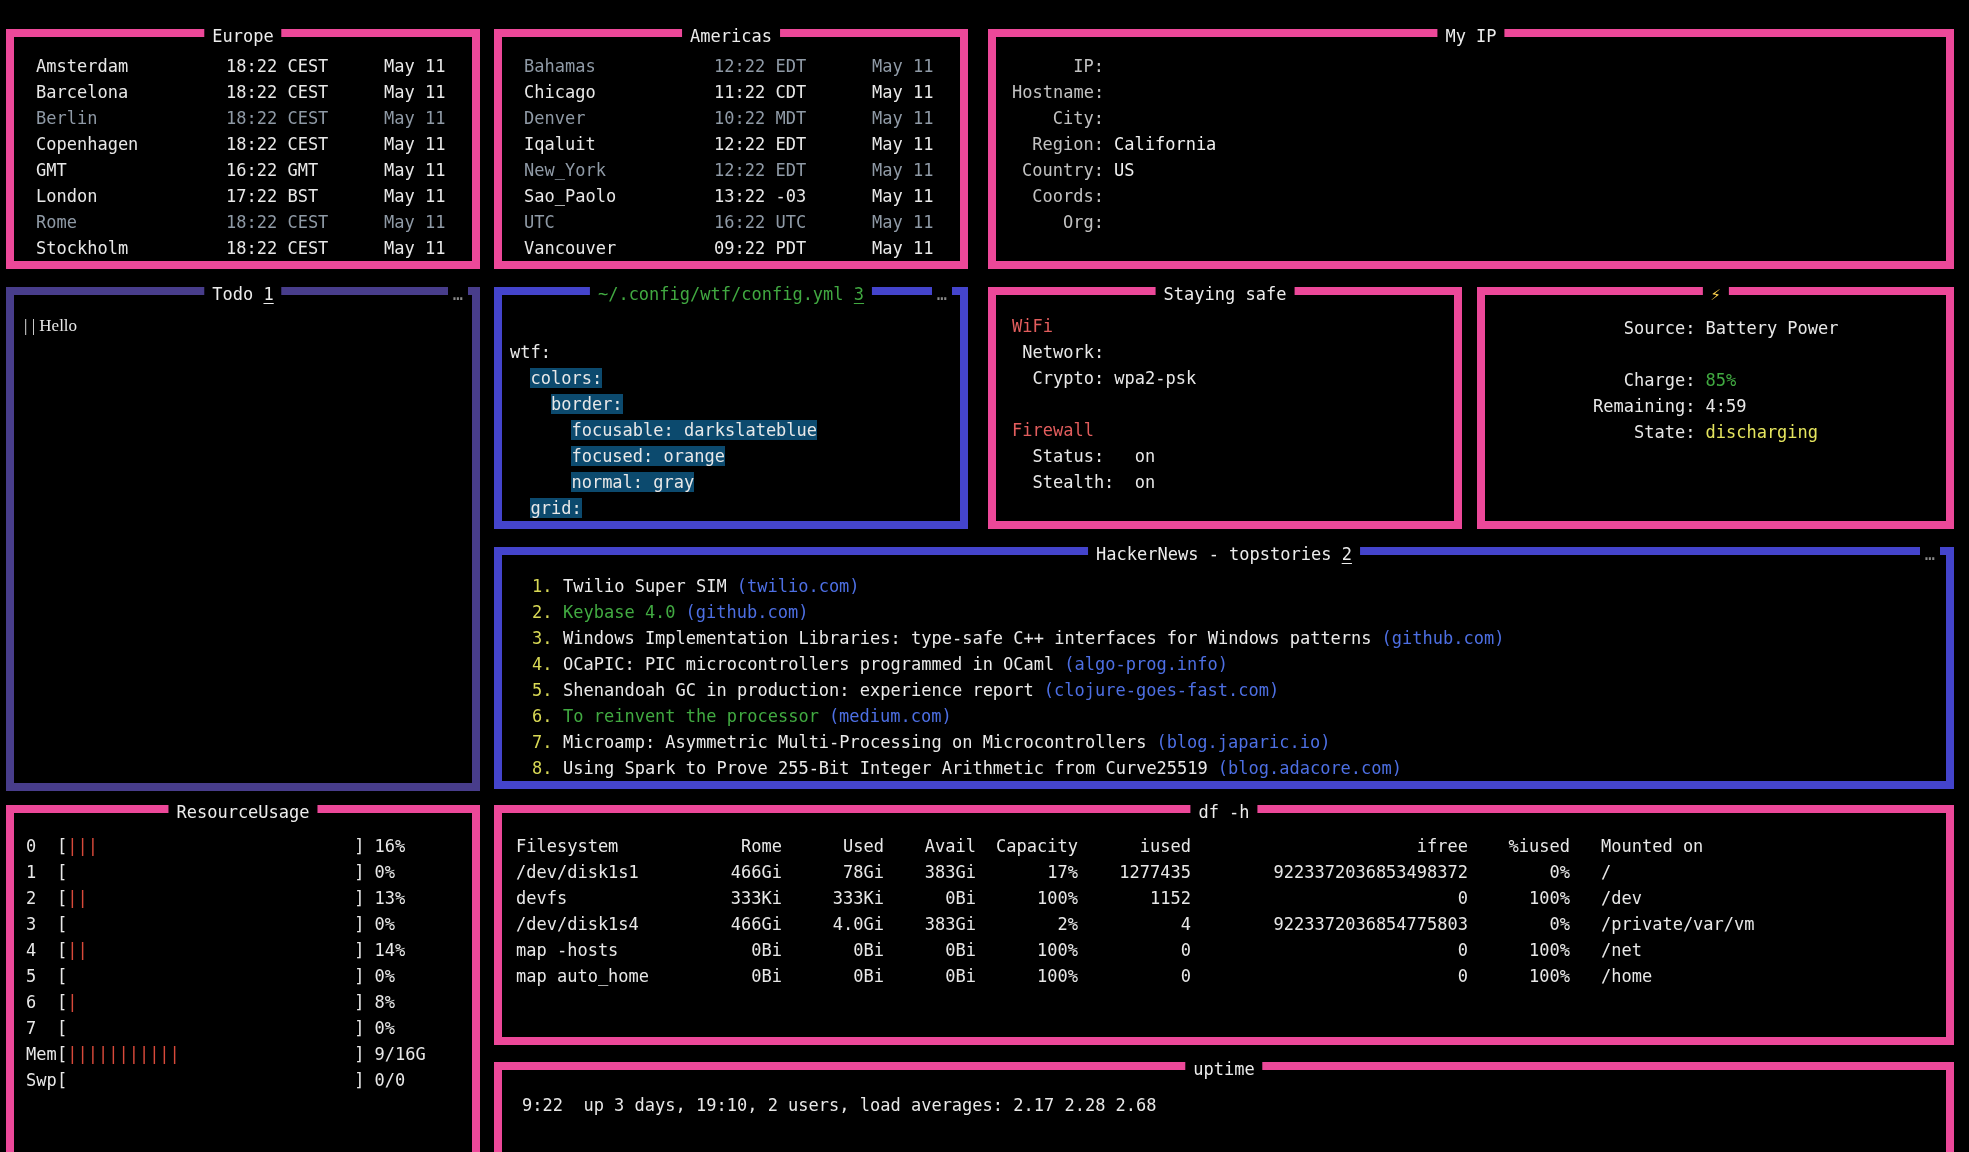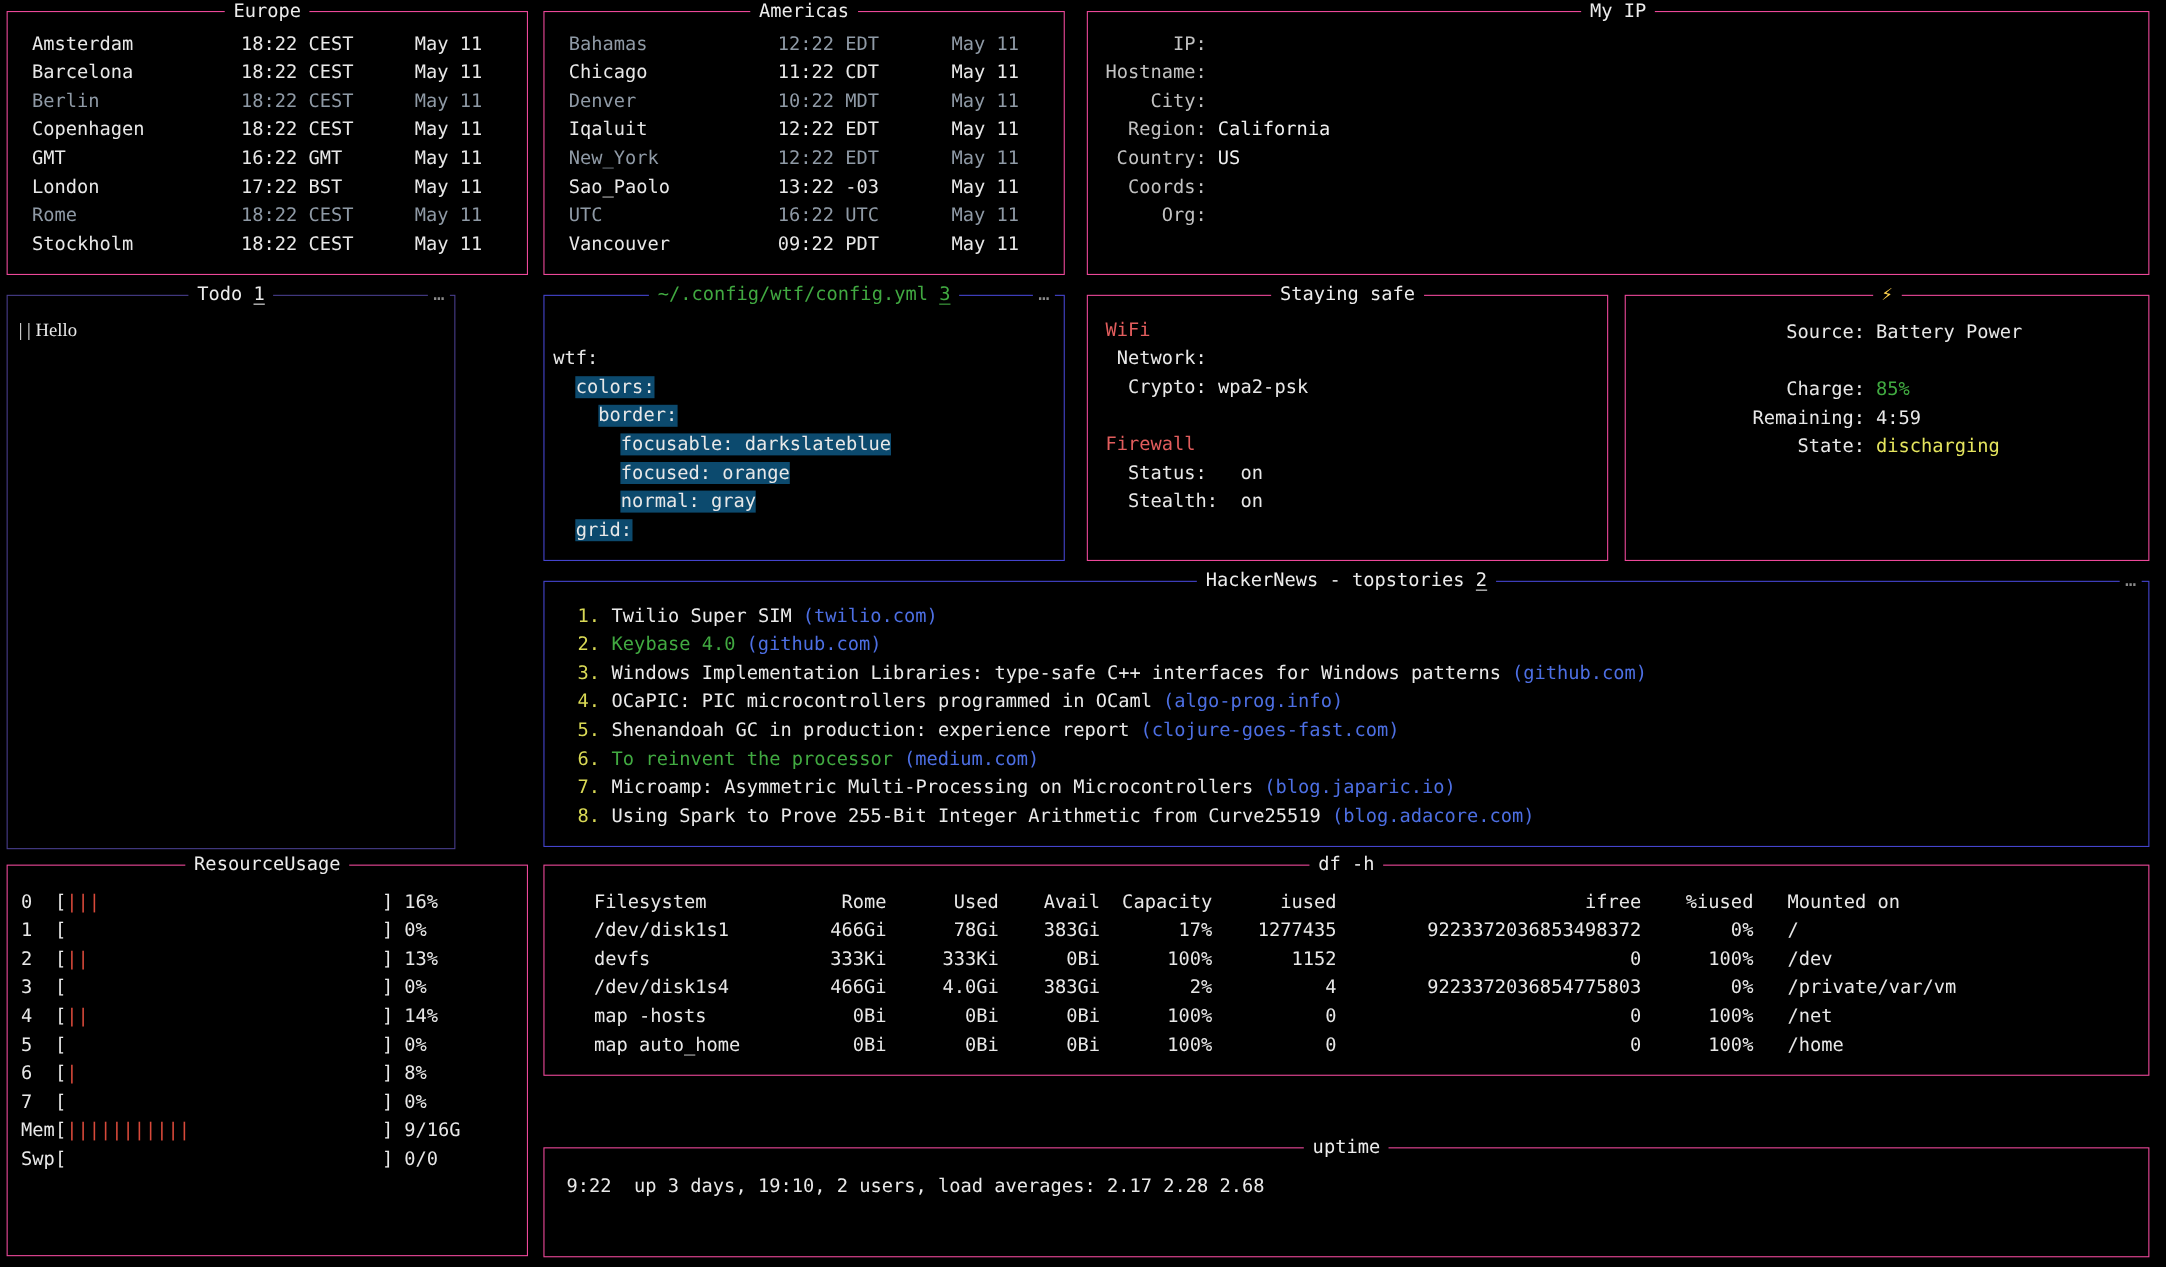--- a/index.html
+++ b/index.html
@@ -2,21 +2,21 @@
 <html><head>
 <meta charset="utf-8">
 <style>
   html,body{margin:0;padding:0;}
   body{
     width:1969px;height:1152px;position:relative;overflow:hidden;
     background:#000;
     font-family:"DejaVu Sans Mono", monospace;
     font-size:17px;line-height:26px;color:#e8e8e8;
   }
-  .panel{position:absolute;background:#000;border:1px solid #ec4899;box-sizing:border-box;}
+  .panel{position:absolute;background:#000;border:8px solid #ec4899;box-sizing:border-box;margin-top:19px;}
   .panel--dsb{border-color:#483d8b;}
   .panel--blue{border-color:#4444cc;}
   .ptitle{
     position:absolute;top:-14px;left:50%;transform:translateX(-50%);
     background:#000;padding:0 8px;white-space:nowrap;color:#ececec;
   }
   .ptitle .shortcut{text-decoration:underline;text-underline-offset:3px;}
   .ptitle--green{color:#41a941;}
   .ptitle--bolt{color:#ffd34e;}
   .pmore{position:absolute;top:-14px;background:#000;padding:0 5px;color:#8a8a8a;}
@@ -117,21 +117,21 @@
     <div class="ip-row"><span class="ip-label">IP:</span><span class="ip-value"></span></div>
     <div class="ip-row"><span class="ip-label">Hostname:</span><span class="ip-value"></span></div>
     <div class="ip-row"><span class="ip-label">City:</span><span class="ip-value"></span></div>
     <div class="ip-row"><span class="ip-label">Region:</span><span class="ip-value">California</span></div>
     <div class="ip-row"><span class="ip-label">Country:</span><span class="ip-value">US</span></div>
     <div class="ip-row"><span class="ip-label">Coords:</span><span class="ip-value"></span></div>
     <div class="ip-row"><span class="ip-label">Org:</span><span class="ip-value"></span></div>
   </div>
 </div>
 
-<div class="panel panel--dsb" style="left:6px;top:268px;width:408px;height:504px;">
+<div class="panel panel--dsb" style="left:6px;top:268px;width:474px;height:504px;">
   <div class="ptitle"><span>Todo</span> <span class="shortcut">1</span></div>
   <div class="pmore" style="right:4px;">…</div>
   <div class="content-todo">
     <div class="todo-item">| | Hello</div>
   </div>
 </div>
 
 <div class="panel panel--blue" style="left:494px;top:268px;width:474px;height:242px;">
   <div class="ptitle ptitle--green"><span>~/.config/wtf/config.yml</span> <span class="shortcut">3</span></div>
   <div class="pmore" style="right:8px;">…</div>
@@ -196,21 +196,21 @@
     <div class="ru-row"><span class="ru-label">3</span><span>[</span><span class="ru-bar"></span><span>]</span><span class="ru-val">0%</span></div>
     <div class="ru-row"><span class="ru-label">4</span><span>[</span><span class="ru-bar">||</span><span>]</span><span class="ru-val">14%</span></div>
     <div class="ru-row"><span class="ru-label">5</span><span>[</span><span class="ru-bar"></span><span>]</span><span class="ru-val">0%</span></div>
     <div class="ru-row"><span class="ru-label">6</span><span>[</span><span class="ru-bar">|</span><span>]</span><span class="ru-val">8%</span></div>
     <div class="ru-row"><span class="ru-label">7</span><span>[</span><span class="ru-bar"></span><span>]</span><span class="ru-val">0%</span></div>
     <div class="ru-row"><span class="ru-label">Mem</span><span>[</span><span class="ru-bar">|||||||||||</span><span>]</span><span class="ru-val">9/16G</span></div>
     <div class="ru-row"><span class="ru-label">Swp</span><span>[</span><span class="ru-bar"></span><span>]</span><span class="ru-val">0/0</span></div>
   </div>
 </div>
 
-<div class="panel" style="left:494px;top:786px;width:1460px;height:192px;padding-left:31px;">
+<div class="panel" style="left:494px;top:786px;width:1460px;height:240px;">
   <div class="ptitle">df -h</div>
   <div class="content-df">
     <div class="df-row"><span class="df-c0">Filesystem</span><span class="df-c1">Rome</span><span class="df-c2">Used</span><span class="df-c3">Avail</span><span class="df-c4">Capacity</span><span class="df-c5">iused</span><span class="df-c6">ifree</span><span class="df-c7">%iused</span><span class="df-c8">Mounted on</span></div>
     <div class="df-row"><span class="df-c0">/dev/disk1s1</span><span class="df-c1">466Gi</span><span class="df-c2">78Gi</span><span class="df-c3">383Gi</span><span class="df-c4">17%</span><span class="df-c5">1277435</span><span class="df-c6">9223372036853498372</span><span class="df-c7">0%</span><span class="df-c8">/</span></div>
     <div class="df-row"><span class="df-c0">devfs</span><span class="df-c1">333Ki</span><span class="df-c2">333Ki</span><span class="df-c3">0Bi</span><span class="df-c4">100%</span><span class="df-c5">1152</span><span class="df-c6">0</span><span class="df-c7">100%</span><span class="df-c8">/dev</span></div>
     <div class="df-row"><span class="df-c0">/dev/disk1s4</span><span class="df-c1">466Gi</span><span class="df-c2">4.0Gi</span><span class="df-c3">383Gi</span><span class="df-c4">2%</span><span class="df-c5">4</span><span class="df-c6">9223372036854775803</span><span class="df-c7">0%</span><span class="df-c8">/private/var/vm</span></div>
     <div class="df-row"><span class="df-c0">map -hosts</span><span class="df-c1">0Bi</span><span class="df-c2">0Bi</span><span class="df-c3">0Bi</span><span class="df-c4">100%</span><span class="df-c5">0</span><span class="df-c6">0</span><span class="df-c7">100%</span><span class="df-c8">/net</span></div>
     <div class="df-row"><span class="df-c0">map auto_home</span><span class="df-c1">0Bi</span><span class="df-c2">0Bi</span><span class="df-c3">0Bi</span><span class="df-c4">100%</span><span class="df-c5">0</span><span class="df-c6">0</span><span class="df-c7">100%</span><span class="df-c8">/home</span></div>
   </div>
 </div>

